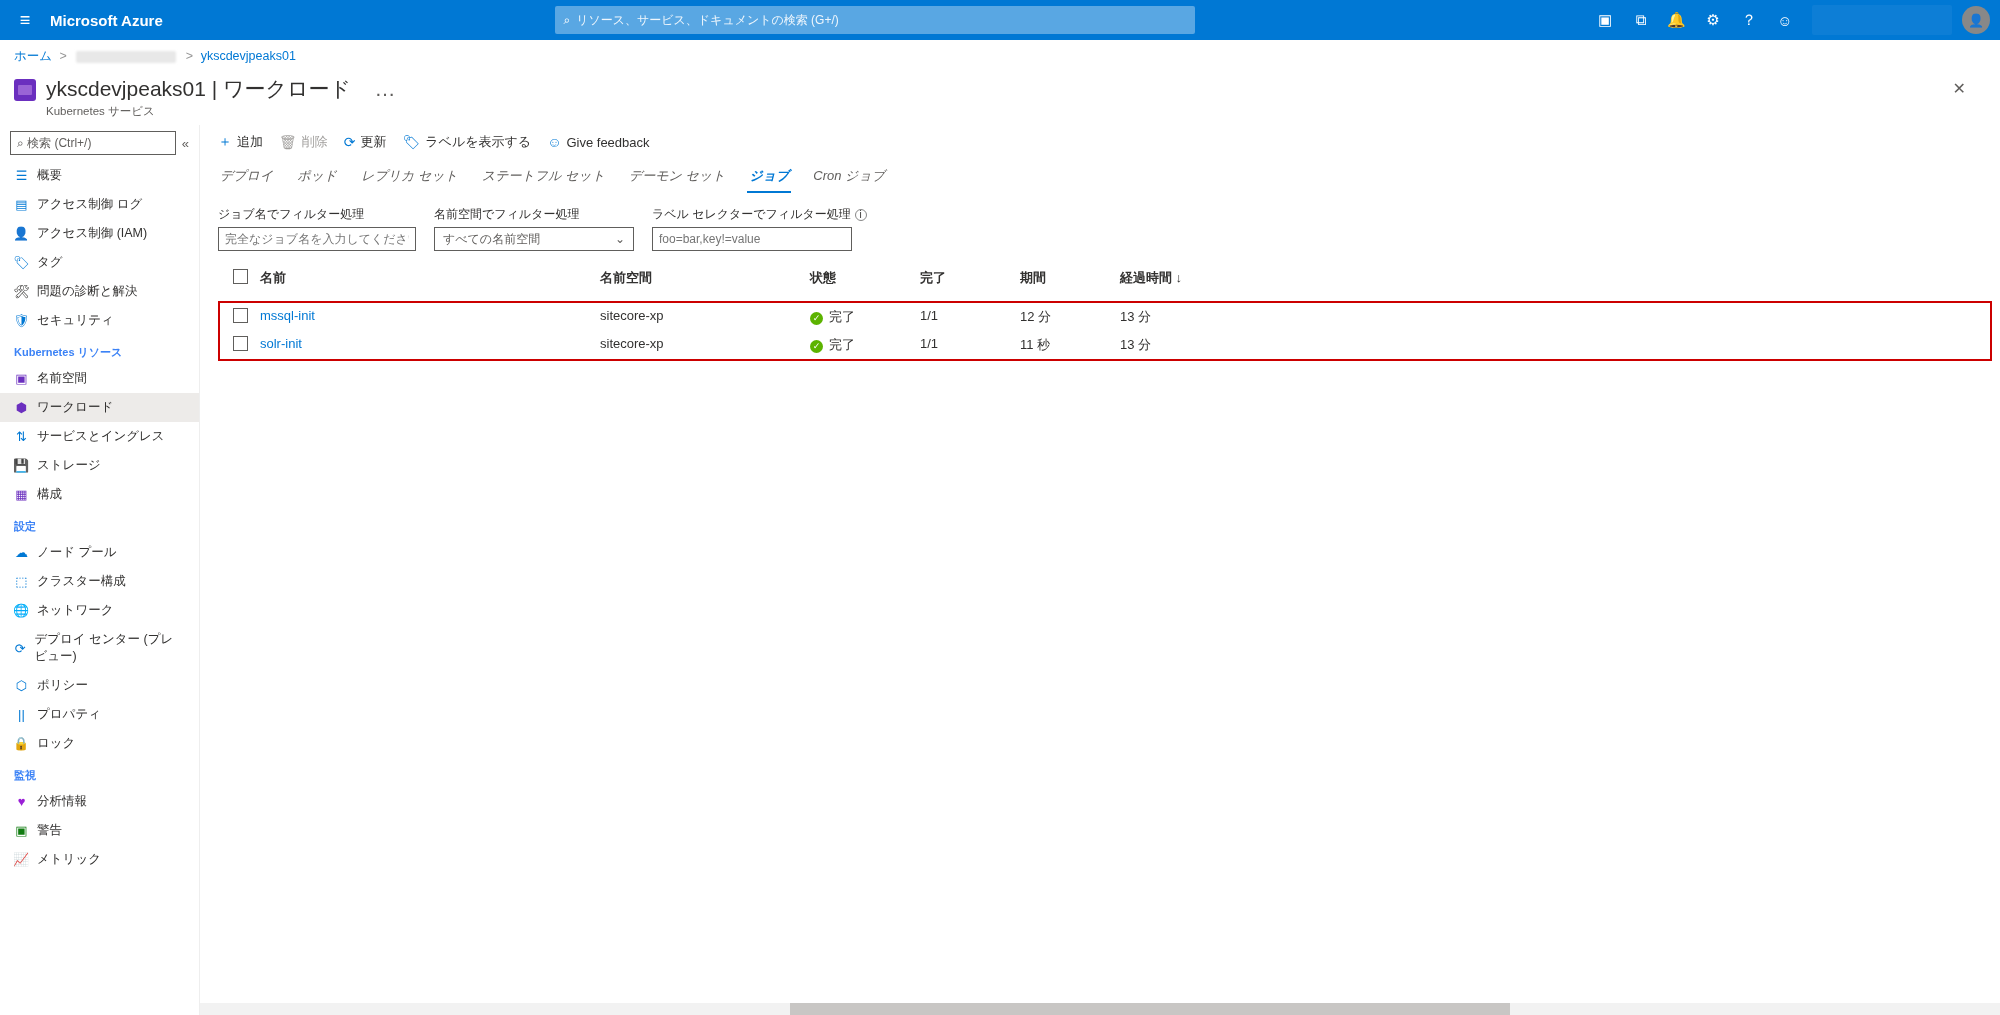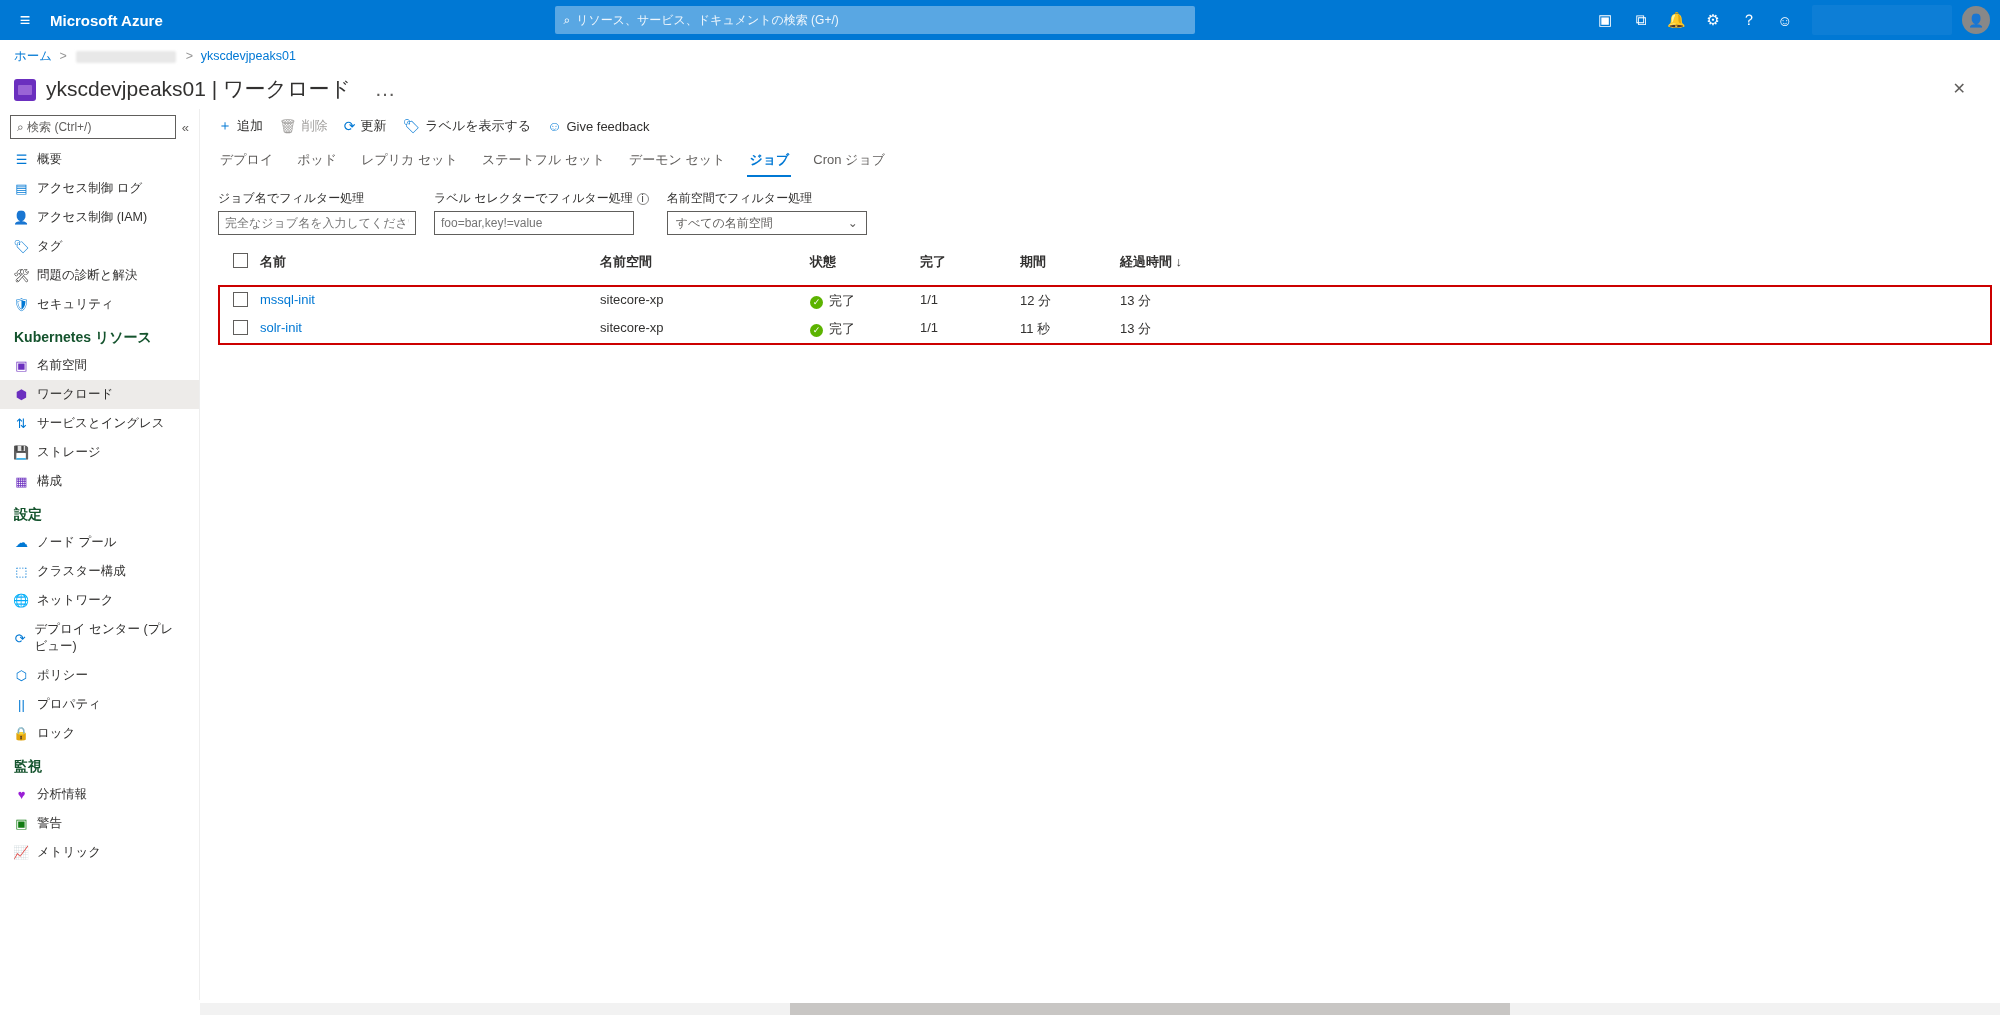--- a/index.html
+++ b/index.html
@@ -37,35 +37,35 @@
 
 
 .body-wrap { display:flex; height: calc(1015px - 40px - 30px - 52px - 2px); }
 
 
 .sidebar { width: 200px; border-right: 1px solid #eee; display:flex; flex-direction:column; }
 .sidebar-search-row { padding: 6px 10px; display:flex; align-items:center; gap:6px; }
 .sidebar-search { flex:1; height:24px; border:1px solid #605e5c; display:flex; align-items:center; padding: 0 6px; font-size:12px; color:#605e5c;}
 .collapse-btn { color:#605e5c; cursor:pointer; font-size:13px; }
 .sidebar-scroll { overflow-y: auto; flex:1; scrollbar-width: thin; }
-.nav-section-title { font-weight:600; font-size:14px; padding: 10px 14px 4px 14px; color:#14532d;}
+.nav-section-title { font-weight:600; font-size:11px; padding: 10px 14px 4px 14px; color:#3b82f6;}
 .nav-item { display:flex; align-items:center; gap:8px; padding: 6px 14px; font-size:12.5px; color:#323130; cursor:pointer; }
 .nav-item.selected { background:#edebe9; }
 .nav-icon { width:15px; height:15px; display:flex; align-items:center; justify-content:center; font-size:13px; }
 
 
 .main { flex:1; padding: 0 0 0 10px; position:relative; }
 .cmdbar { display:flex; align-items:center; gap:16px; padding: 8px 8px 10px 8px; font-size:13px; }
 .cmdbtn { display:flex; align-items:center; gap:5px; cursor:pointer; color:#323130; }
 .cmdbtn.disabled { color:#a19f9d; cursor:default; }
 .cmdbtn-icon { font-size:14px; }
 
 
 .tabs { display:flex; gap:20px; padding: 0 8px; border-bottom: 1px solid #fff; font-size:13px; }
-.tab { padding: 6px 2px; cursor:pointer; color:#605e5c; border-bottom: 2px solid transparent; }
+.tab { padding: 6px 2px; cursor:pointer; color:#605e5c; border-bottom: 2px solid transparent; font-style: italic; }
 .tab.active { color:#0078d4; border-bottom-color:#0078d4; font-weight:600; }
 
 
 .filters { display:flex; gap:18px; padding: 12px 8px 8px 8px; font-size:12px; }
 .filter-col { display:flex; flex-direction:column; gap:4px; }
 .filter-label { font-size:12px; color:#323130; }
 .filter-input { height:24px; border:1px solid #605e5c; padding:0 6px; font-size:12px; color:#605e5c; background:#fff; }
 .filter-select { width:200px; display:flex; align-items:center; justify-content:space-between; padding:0 8px; }
 .info-icon { font-size:10px; border:1px solid #888; border-radius:50%; width:12px; height:12px; display:inline-flex; align-items:center; justify-content:center; margin-left:4px; }
 
@@ -127,20 +127,21 @@
   <div class="page-header-icon">
       <div class="page-header-icon-inner"></div>
     </div>
   <div class="page-title-wrap">
     <div class="page-title">
       <span>ykscdevjpeaks01</span>
       <span class="thin"> | </span>
       <span class="thin">ワークロード</span>
       &nbsp;&nbsp;&nbsp;<span class="thin" style="color:#605e5c">…</span>
     </div>
+    <div class="page-subtitle">Kubernetes サービス</div>
   </div>
   <div class="close-x">✕</div>
 </div>
 
 <div class="body-wrap">
 
   <div class="sidebar">
     <div class="sidebar-search-row">
       <div class="sidebar-search">
         <span>⌕</span>&nbsp;
@@ -272,31 +273,31 @@
         <div class="tab active">ジョブ</div>
         <div class="tab">Cron ジョブ</div>
       </div>
 
     <div class="filters">
       <div class="filter-col">
         <div class="filter-label">ジョブ名でフィルター処理</div>
         <input class="filter-input" style="width: 198px;" placeholder="完全なジョブ名を入力してください">
       </div>
       <div class="filter-col">
-        <div class="filter-label">
-          <span>ラベル セレクターでフィルター処理</span><span class="info-icon">i</span>
-        </div>
-        <input class="filter-input" style="width: 200px;" placeholder="foo=bar,key!=value">
-      </div>
-      <div class="filter-col">
         <div class="filter-label">名前空間でフィルター処理</div>
         <div class="filter-input filter-select">
           <span>すべての名前空間</span>
           <span>⌄</span>
         </div>
+      </div>
+      <div class="filter-col">
+        <div class="filter-label">
+          <span>ラベル セレクターでフィルター処理</span><span class="info-icon">i</span>
+        </div>
+        <input class="filter-input" style="width: 200px;" placeholder="foo=bar,key!=value">
       </div>
     </div>
 
     <div class="outer-headers">
       <div class="col-chk">
           <div class="chk"></div>
         </div>
       <div class="col-name">名前</div>
       <div class="col-ns">名前空間</div>
       <div class="col-status">状態</div>

